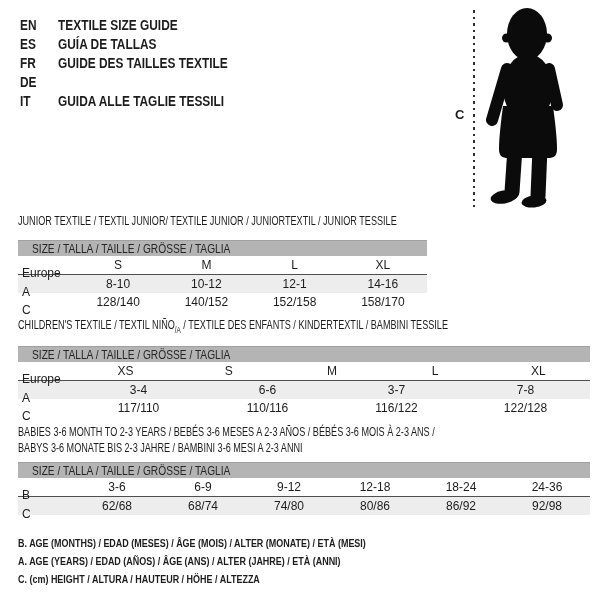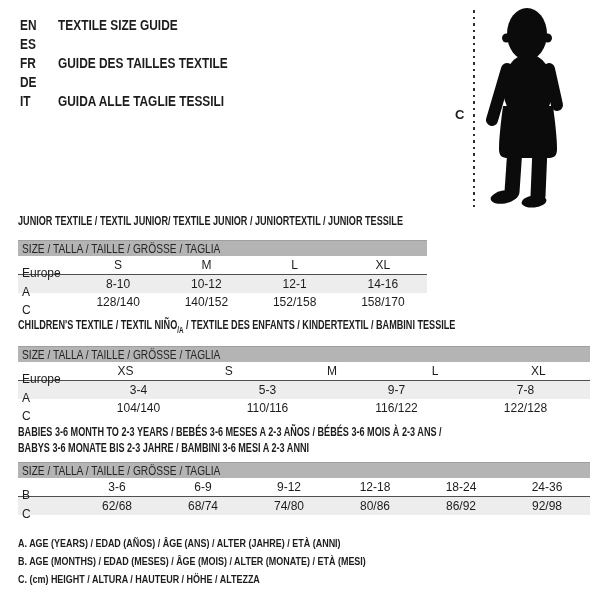--- a/index.html
+++ b/index.html
@@ -18,44 +18,45 @@
   .lang-block{left:20px;top:15px;}
   .lang-row{display:flex;height:19px;align-items:center;font-size:14px;font-weight:700;}
   .lang-code{width:38px;}
   
   .dash-line{left:473px;top:10px;width:2px;height:197px;
     background:repeating-linear-gradient(to bottom,#2e2e2e 0 2.5px,transparent 2.5px 6.5px);}
   .fig-label{left:455px;top:107px;font-size:13px;font-weight:700;}
   .baby{left:478px;top:6px;}
 
   
-  .tbl-title{font-size:13px;font-weight:700;line-height:16px;}
+  .tbl-title{font-size:13px;font-weight:400;line-height:16px;}
   .tbl-title sub{font-size:9px;}
   .size-table{left:18px;}
   .size-bar{height:16px;background:#b4b4b4;color:#262626;display:flex;align-items:center;
-    padding-left:4px;font-size:12px;box-sizing:border-box;border-top:1px solid #a0a0a0;}
+    padding-left:14px;font-size:12px;box-sizing:border-box;border-top:1px solid #a0a0a0;}
   .t-row{display:flex;height:18px;align-items:center;font-size:12px;box-sizing:border-box;}
   .t-row .lbl{width:52px;padding-left:4px;margin-top:16px;}
   .t-row .cell{flex:1;text-align:center;}
   .t-row.shade{background:#ededed;border-top:1px solid #4f4f4f;height:19px;}
 
   
   .notes{left:18px;top:534px;}
   .note-line{height:18px;display:flex;align-items:center;font-size:11.5px;font-weight:700;}
 </style>
 </head>
 <body>
 
 <div class="abs lang-block">
   <div class="lang-row">
     <span class="lang-code"><span class="cx85">EN</span></span>
     <span><span class="cx85">TEXTILE SIZE GUIDE</span></span>
   </div>
   <div class="lang-row">
     <span class="lang-code"><span class="cx85">ES</span></span>
+    <span><span class="cx85">GUÍA DE TALLAS</span></span>
   </div>
   <div class="lang-row">
     <span class="lang-code"><span class="cx85">FR</span></span>
     <span><span class="cx85">GUIDE DES TAILLES TEXTILE</span></span>
   </div>
   <div class="lang-row">
     <span class="lang-code"><span class="cx85">DE</span></span>
   </div>
   <div class="lang-row">
     <span class="lang-code"><span class="cx85">IT</span></span>
@@ -124,27 +125,27 @@
     <span class="lbl">Europe</span>
     <span class="cell">XS</span>
     <span class="cell">S</span>
     <span class="cell">M</span>
     <span class="cell">L</span>
     <span class="cell">XL</span>
   </div>
   <div class="t-row shade">
     <span class="lbl">A</span>
     <span class="cell">3-4</span>
-    <span class="cell">5-3</span>
-    <span class="cell">9-7</span>
+    <span class="cell">6-6</span>
+    <span class="cell">3-7</span>
     <span class="cell">7-8</span>
   </div>
   <div class="t-row">
     <span class="lbl">C</span>
-    <span class="cell">104/140</span>
+    <span class="cell">117/110</span>
     <span class="cell">110/116</span>
     <span class="cell">116/122</span>
     <span class="cell">122/128</span>
   </div>
 </div>
 
 <div class="abs tbl-title" style="left:18px;top:424px;">
   <div><span class="cx70">BABIES 3-6 MONTH TO 2-3 YEARS / BEBÉS 3-6 MESES A 2-3 AÑOS / BÉBÉS 3-6 MOIS À 2-3 ANS /</span></div>
   <div><span class="cx70">BABYS 3-6 MONATE BIS 2-3 JAHRE / BAMBINI 3-6 MESI A 2-3 ANNI</span></div>
 </div>
@@ -167,21 +168,21 @@
     <span class="cell">68/74</span>
     <span class="cell">74/80</span>
     <span class="cell">80/86</span>
     <span class="cell">86/92</span>
     <span class="cell">92/98</span>
   </div>
 </div>
 
 <div class="abs notes">
   <div class="note-line">
-      <span class="cx78">A. AGE (YEARS) / EDAD (AÑOS) / ÂGE (ANS) / ALTER (JAHRE) / ETÀ (ANNI)</span>
+      <span class="cx78">B. AGE (MONTHS) / EDAD (MESES) / ÂGE (MOIS) / ALTER (MONATE) / ETÀ (MESI)</span>
     </div>
   <div class="note-line">
-      <span class="cx78">B. AGE (MONTHS) / EDAD (MESES) / ÂGE (MOIS) / ALTER (MONATE) / ETÀ (MESI)</span>
+      <span class="cx78">A. AGE (YEARS) / EDAD (AÑOS) / ÂGE (ANS) / ALTER (JAHRE) / ETÀ (ANNI)</span>
     </div>
   <div class="note-line">
       <span class="cx78">C. (cm) HEIGHT / ALTURA / HAUTEUR / HÖHE / ALTEZZA</span>
     </div>
 </div>
 
 </body></html>

